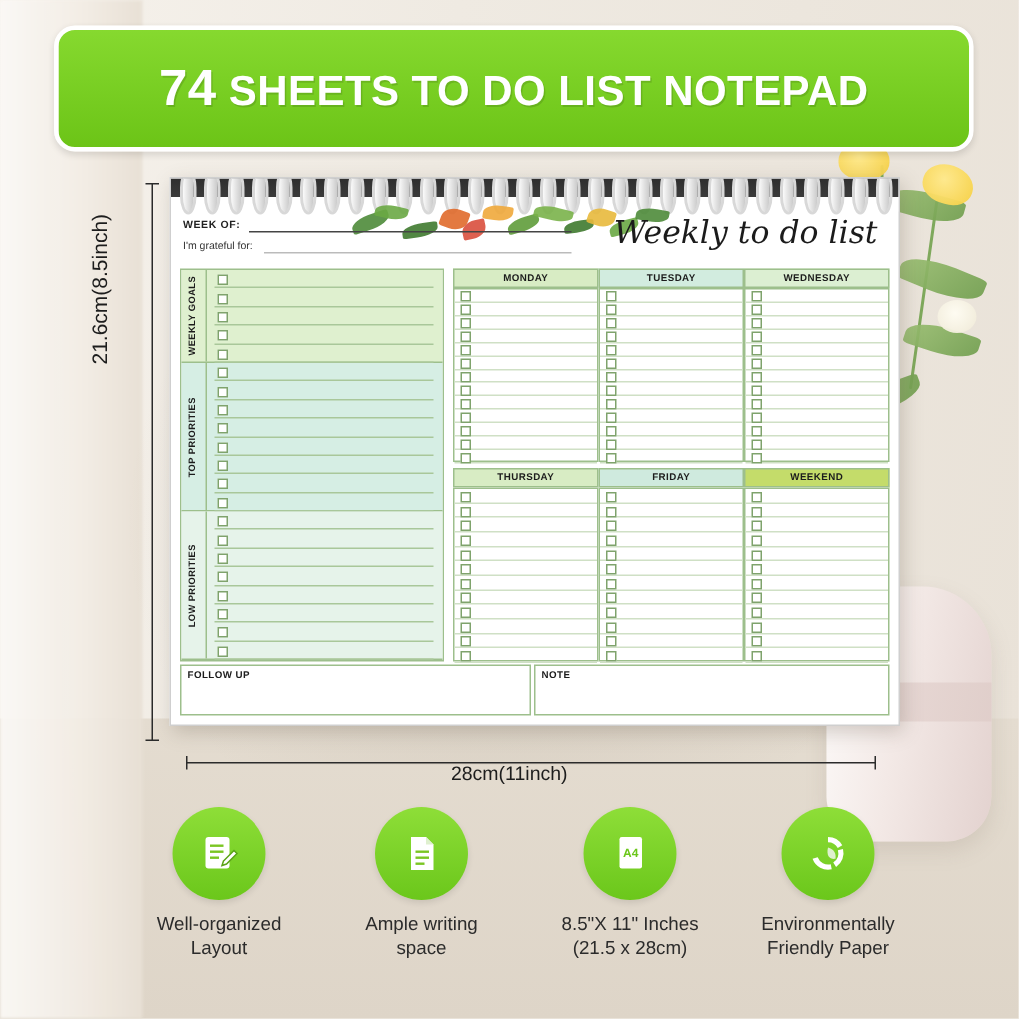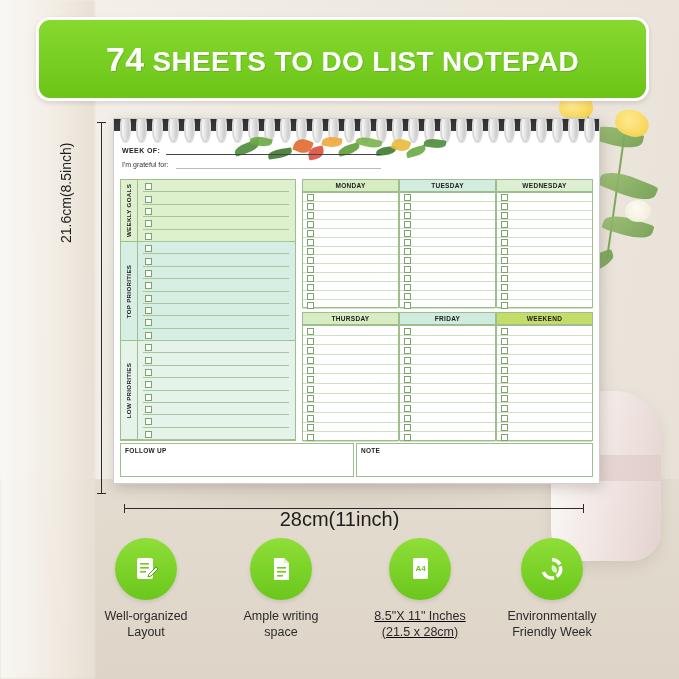--- a/index.html
+++ b/index.html
@@ -57,21 +57,21 @@
   .dim-v:before,.dim-v:after{content:"";position:absolute;left:-4px;width:9px;height:1px;background:#2b2b2b;}
   .dim-v:before{top:0;}
   .dim-v:after{bottom:0;}
   .dim-v-label{position:absolute;left:58px;top:243px;transform:rotate(-90deg);
       transform-origin:left top;font-size:14px;color:#1d1d1d;white-space:nowrap;}
   .dim-h{position:absolute;left:124px;top:508px;width:460px;height:1px;background:#2b2b2b;}
   .dim-h:before,.dim-h:after{content:"";position:absolute;top:-4px;height:9px;width:1px;background:#2b2b2b;}
   .dim-h:before{left:0;}
   .dim-h:after{right:0;}
   .dim-h-label{position:absolute;left:0;top:508px;width:679px;text-align:center;
-      font-size:20px;color:#1d1d1d;}
+      font-size:13px;color:#1d1d1d;}
 
   
   .pad{position:absolute;left:113px;top:118px;width:485px;height:364px;
       background:#ffffff;border:1px solid #cfcfcf;
       box-shadow:2px 4px 12px rgba(90,80,65,.25);
       overflow:hidden;}
   .spiral{position:absolute;left:0;top:0;width:100%;height:22px;
       background:linear-gradient(180deg,#2f2f2f 0%,#3b3b3b 55%,#ffffff 55%);}
   .coil{position:absolute;top:-6px;width:7px;height:26px;border:2px solid #d8d8d8;
       border-radius:50%/40%;background:linear-gradient(90deg,#fafafa,#c9c9c9);}
@@ -207,20 +207,21 @@
       <div class="fl" style="left: 158px; top: 4px; width: 18px; height: 12px; background: rgb(232, 185, 60); transform: rotate(18deg); opacity: 0.9;"></div>
       <div class="fl" style="left: 172px; top: 12px; width: 20px; height: 9px; background: rgb(106, 168, 68); transform: rotate(-14deg); opacity: 0.9;"></div>
       <div class="fl" style="left: 190px; top: 4px; width: 22px; height: 9px; background: rgb(78, 139, 58); transform: rotate(10deg); opacity: 0.9;"></div>
     </div>
 
   <div class="pad-head">
     <div class="week-of">WEEK OF:</div>
     <div class="week-line"></div>
     <div class="grateful">I'm grateful for:</div>
     <div class="grateful-line"></div>
+    <div class="wtdl">Weekly to do list</div>
   </div>
 
   <div class="grid">
     <div class="left-col" id="leftcol">
         <div style="position: absolute; left: 0px; right: 0px; top: 0px; height: 62px; background: rgb(223, 240, 207); border-bottom: 1px solid rgb(157, 191, 140); box-sizing: border-box;">
           <div class="sect-label">
             <span>WEEKLY GOALS</span>
           </div>
           <div style="position: absolute; left: 16px; top: 0px; bottom: 0px; width: 1px; background: rgb(157, 191, 140);"></div>
           <div class="rowline" style="top: 11px;"></div>
@@ -493,36 +494,36 @@
         <path d="M18 4 v5 h5" fill="#dff0cf"></path>
         <rect x="11" y="13" width="9" height="1.6" fill="#7bc623"></rect>
         <rect x="11" y="17" width="9" height="1.6" fill="#7bc623"></rect>
         <rect x="11" y="21" width="6" height="1.6" fill="#7bc623"></rect>
       </svg>
     </div>
     <div class="feat-label" style="white-space:pre-line;">Ample writing
 space</div>
   </div>
 
-  <div class="feat" style="left:345px;top:0;text-decoration:underline;">
+  <div class="feat" style="left:345px;top:0;">
     <div class="circle">
       <svg width="30" height="30" viewBox="0 0 30 30" aria-hidden="true">
         <rect x="8" y="4" width="15" height="21" rx="1.5" fill="#ffffff"></rect>
         <text x="15.5" y="17" font-family="Liberation Sans, sans-serif" font-size="8" font-weight="bold" fill="#6bc71b" text-anchor="middle">A4</text>
       </svg>
     </div>
     <div class="feat-label" style="white-space:pre-line;">8.5"X 11" Inches
 (21.5 x 28cm)</div>
   </div>
 
   <div class="feat" style="left:477px;top:0;">
     <div class="circle">
       <svg width="32" height="32" viewBox="0 0 32 32" aria-hidden="true">
         <path d="M16 5 a11 11 0 0 1 9.5 5.5 l-3 1.8 A7.5 7.5 0 0 0 16 8.5 Z" fill="#ffffff"></path>
         <path d="M26 13 a11 11 0 0 1 -4.6 12 l-1.9-3 a7.5 7.5 0 0 0 3.1 -8.2 Z" fill="#ffffff"></path>
         <path d="M18.5 26.5 a11 11 0 0 1 -12.8 -7 l3.4-1 a7.5 7.5 0 0 0 8.7 4.6 Z" fill="#ffffff"></path>
         <path d="M16 12 c4 1 5.5 4 5 7.5 c-3.6 .6 -6.4 -1.6 -5 -7.5 Z" fill="#dff0cf"></path>
       </svg>
     </div>
     <div class="feat-label" style="white-space:pre-line;">Environmentally
-Friendly Week</div>
+Friendly Paper</div>
   </div>
 </div>
 
 </body></html>

